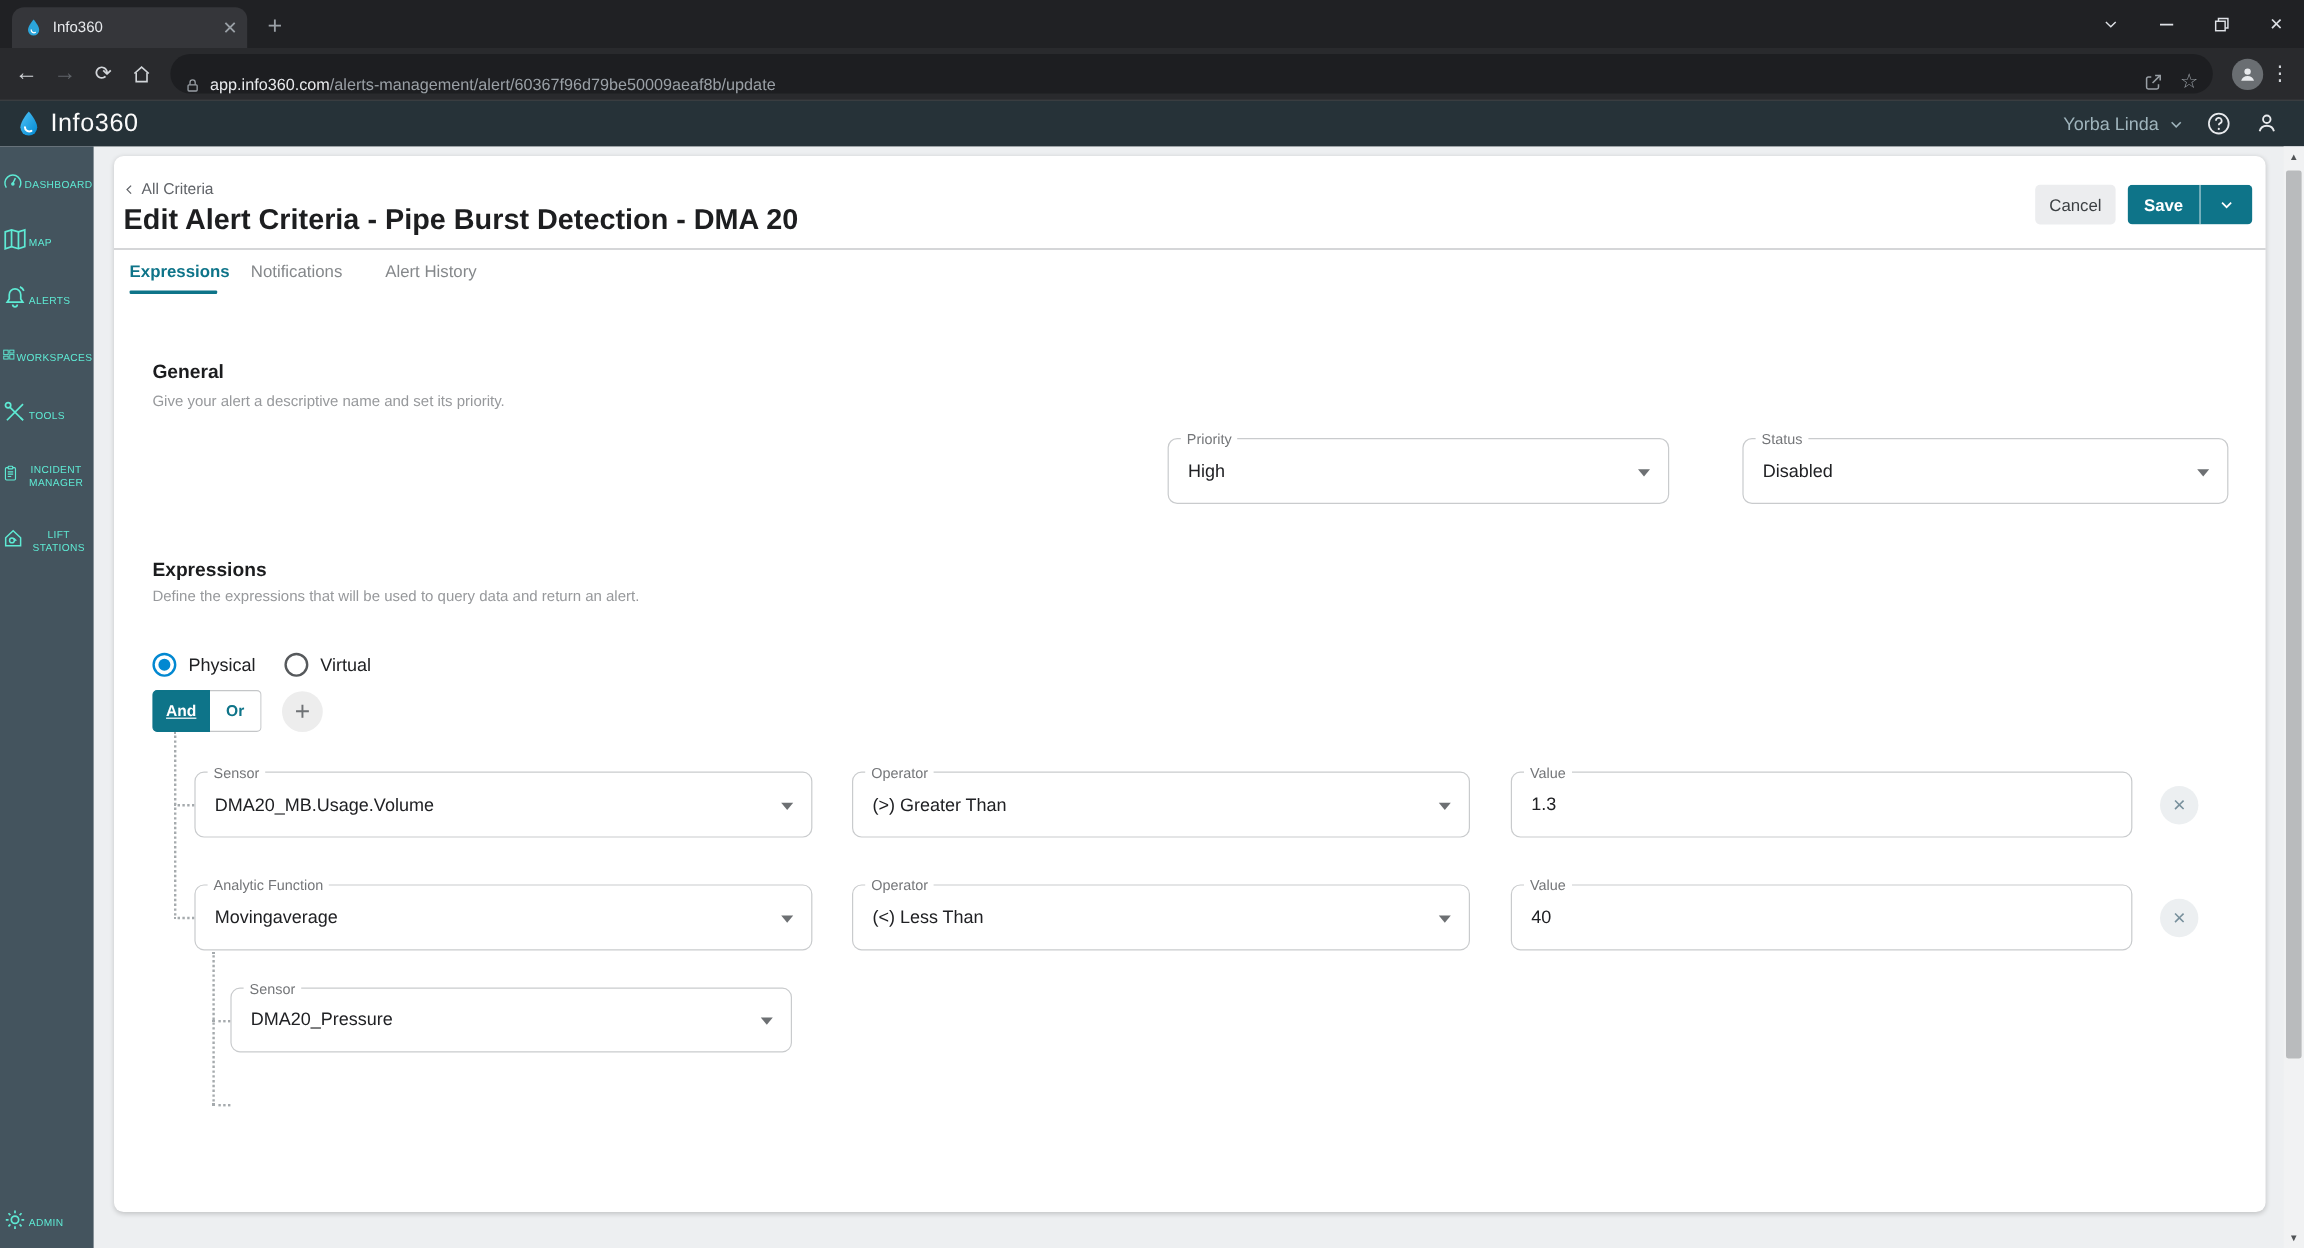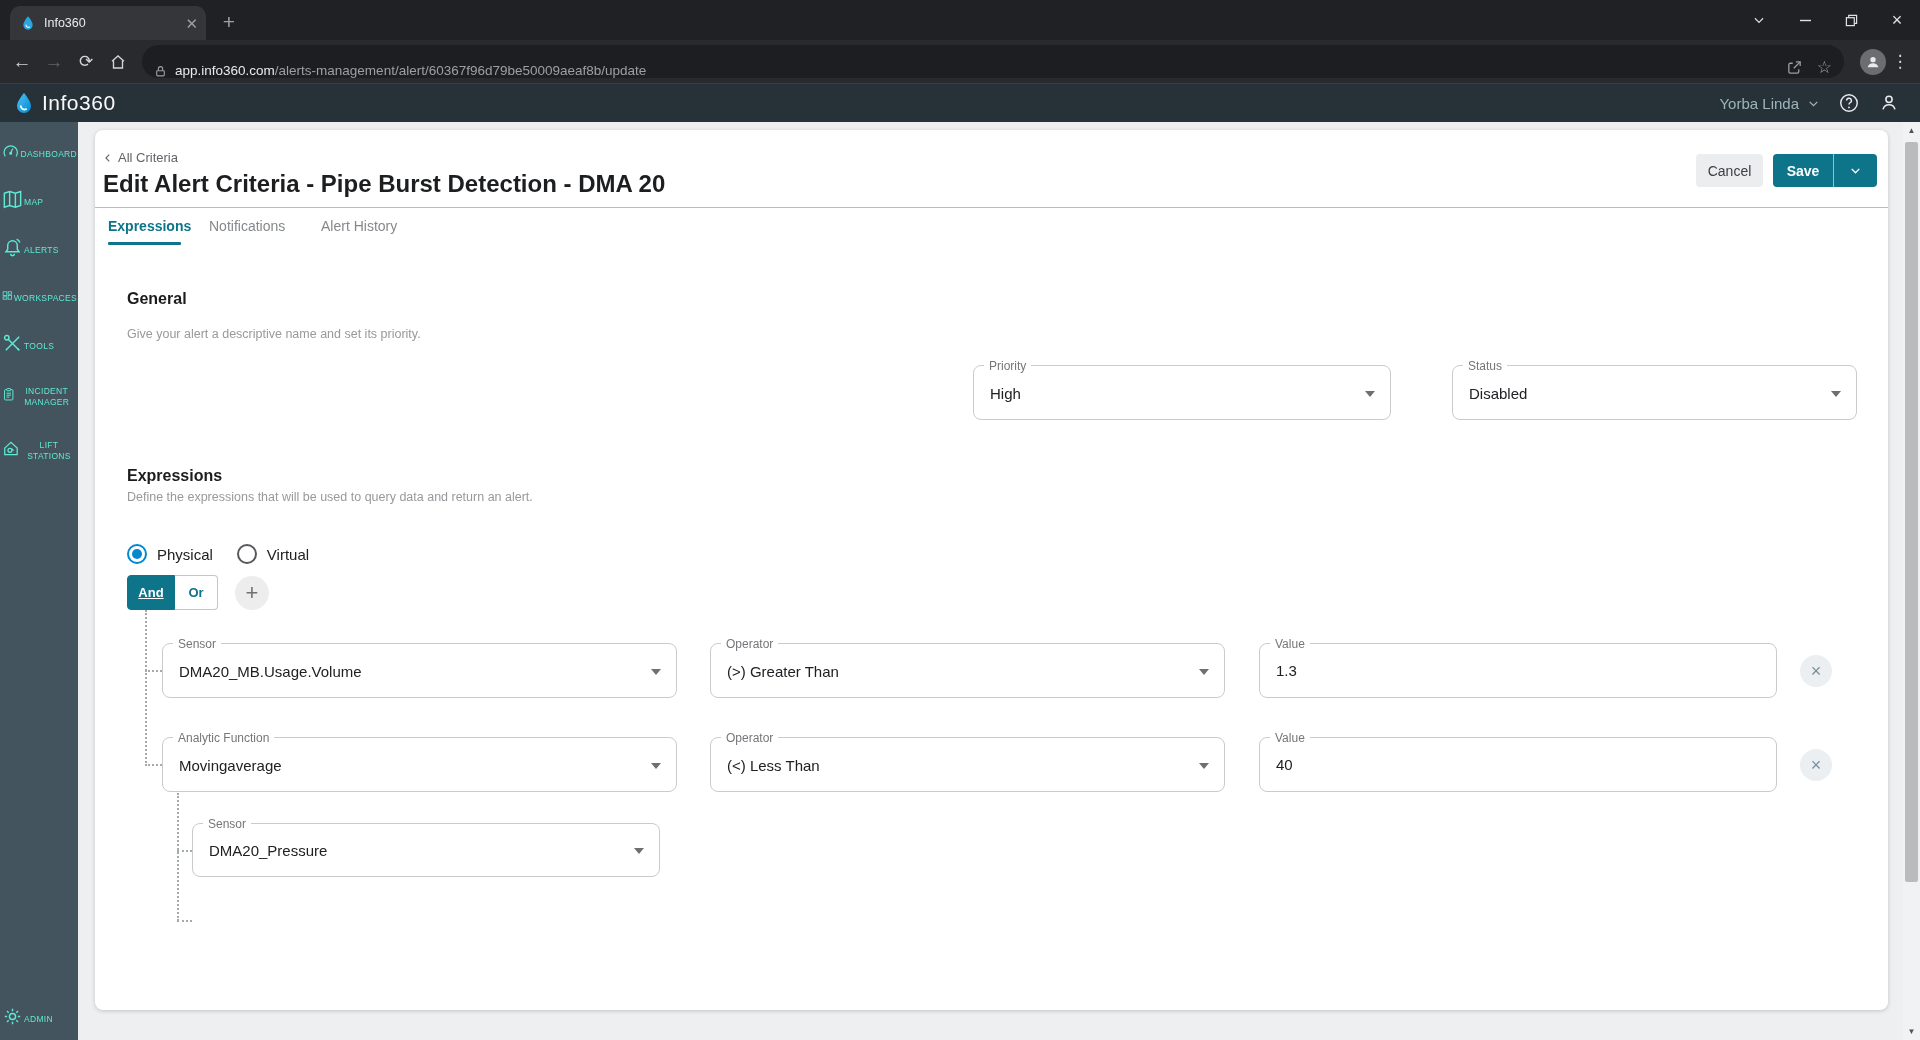--- a/index.html
+++ b/index.html
@@ -298,21 +298,21 @@
 
       <div class="hdr-divider"></div>
 
       <div class="tabrow">
         <span class="ui-tab active" style="left:13px;">Expressions</span>
         <span class="ui-tab inactive" style="left:114px;">Notifications</span>
         <span class="ui-tab inactive" style="left:226px;">Alert History</span>
         <span class="tab-underline" style="left:13px; width:73px;"></span>
       </div>
 
-      <div class="sec-heading" style="left:32px; top:160px;">General</div>
+      <div class="sec-heading" style="left:32px; top:172px;">General</div>
       <div class="sec-sub" style="left:32px; top:197px;">Give your alert a descriptive name and set its priority.</div>
 
       <div class="field select" style="left:878px; top:235px; width:418px;">
         <span class="flabel">Priority</span>
         <span class="fvalue">High</span>
       </div>
       <div class="field select" style="left:1357px; top:235px; width:405px;">
         <span class="flabel">Status</span>
         <span class="fvalue">Disabled</span>
       </div>

